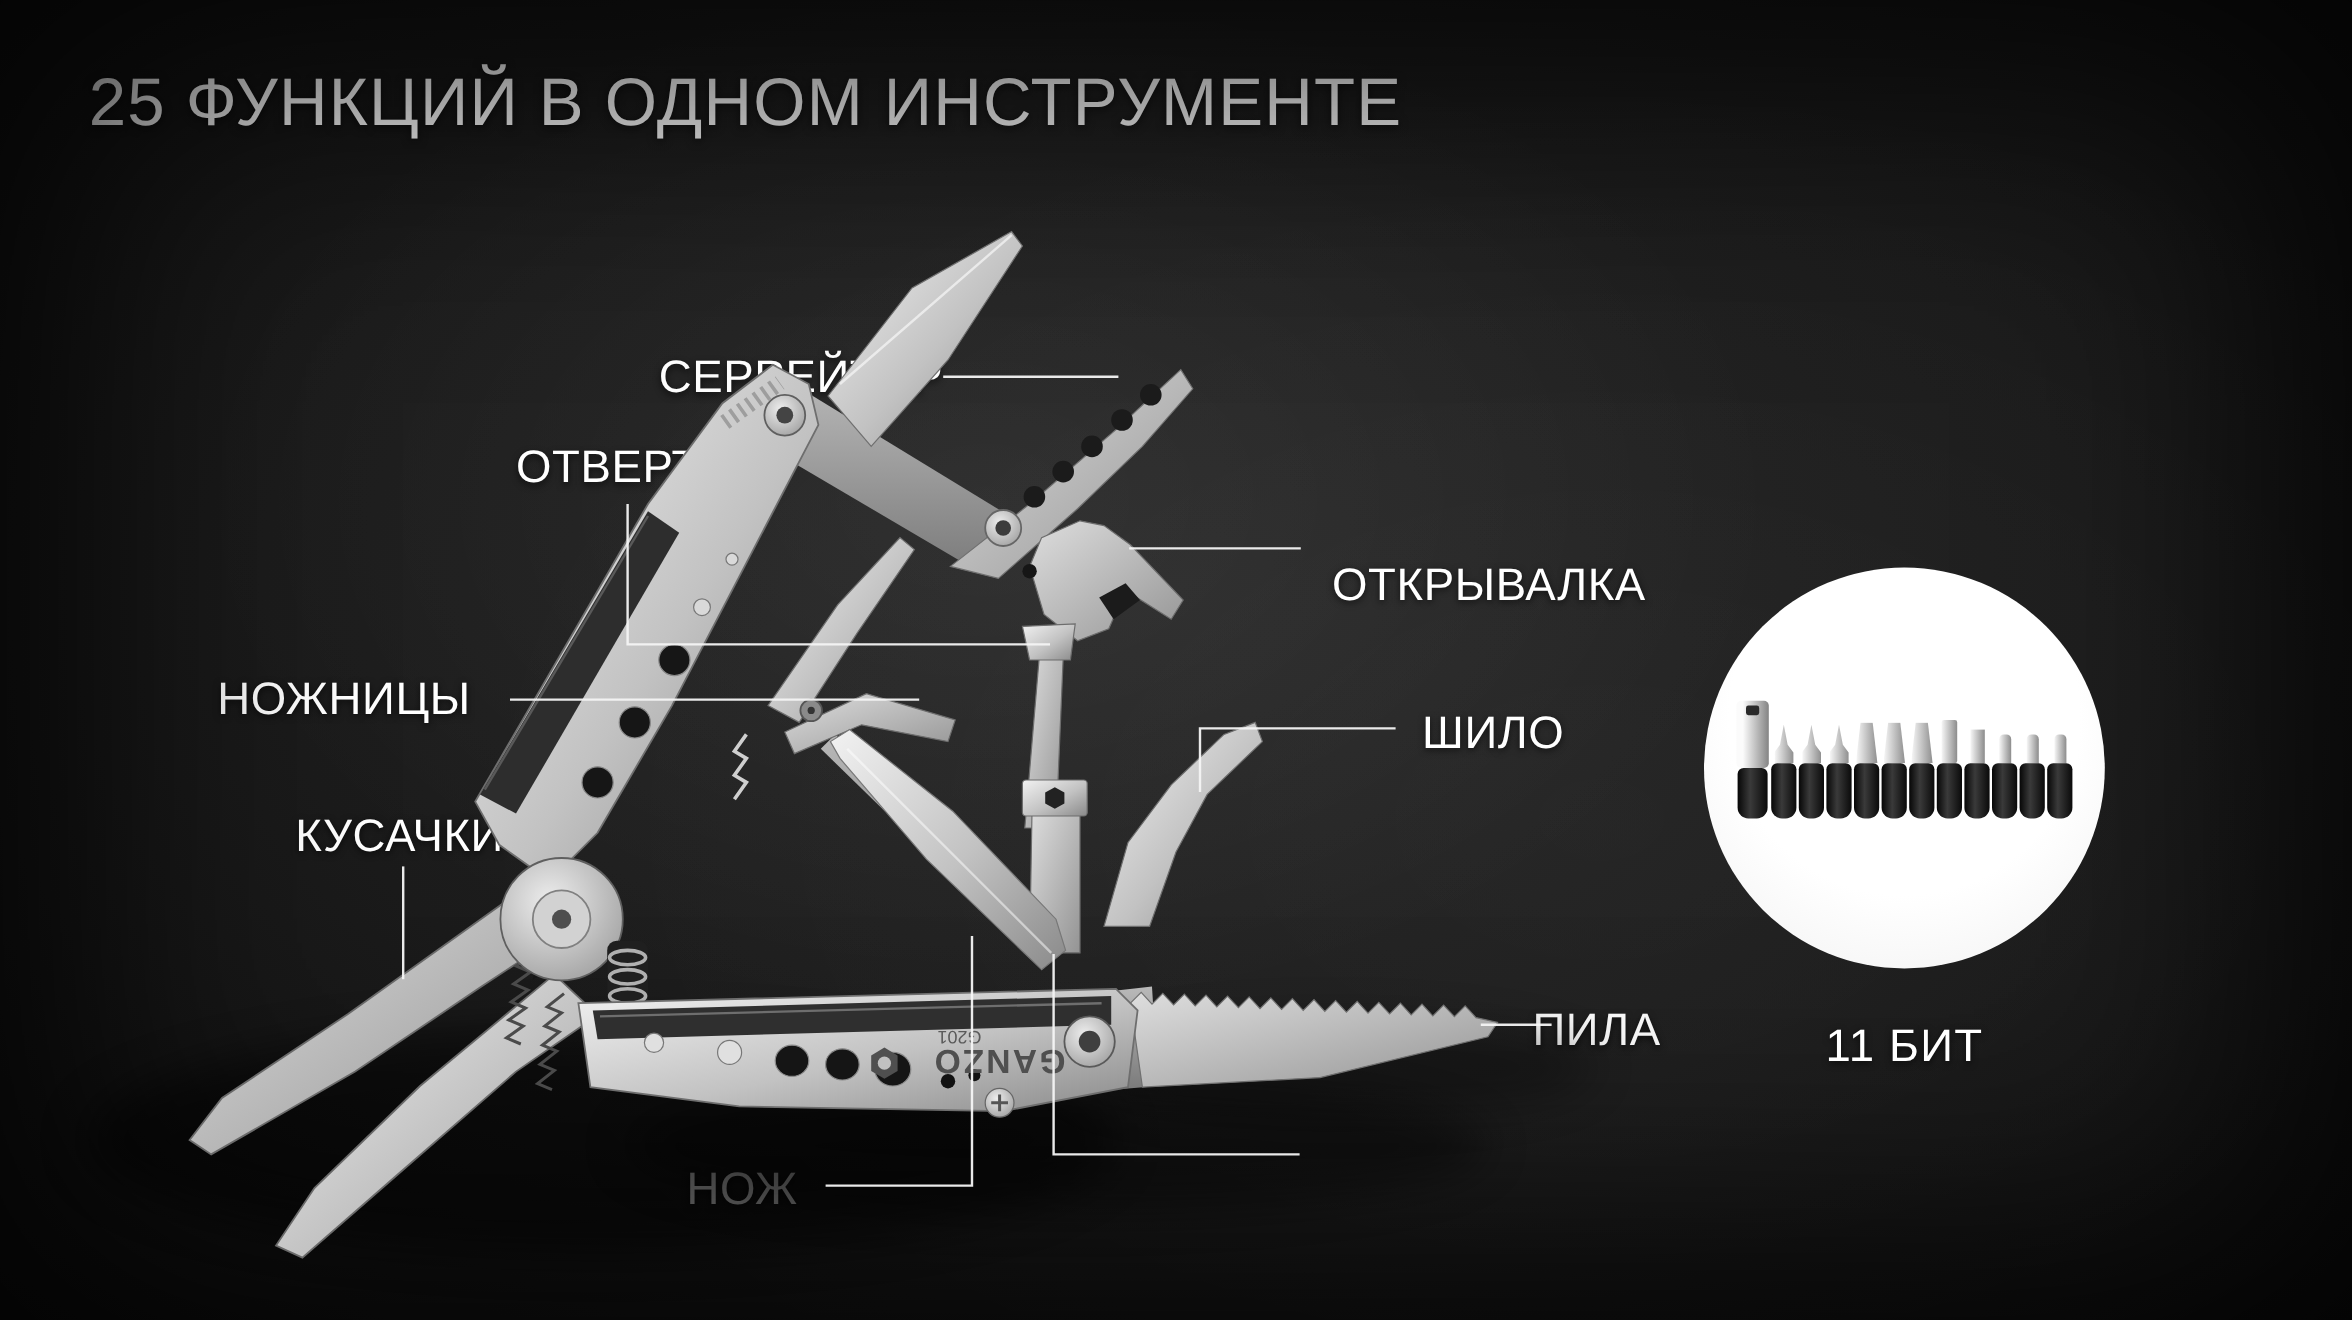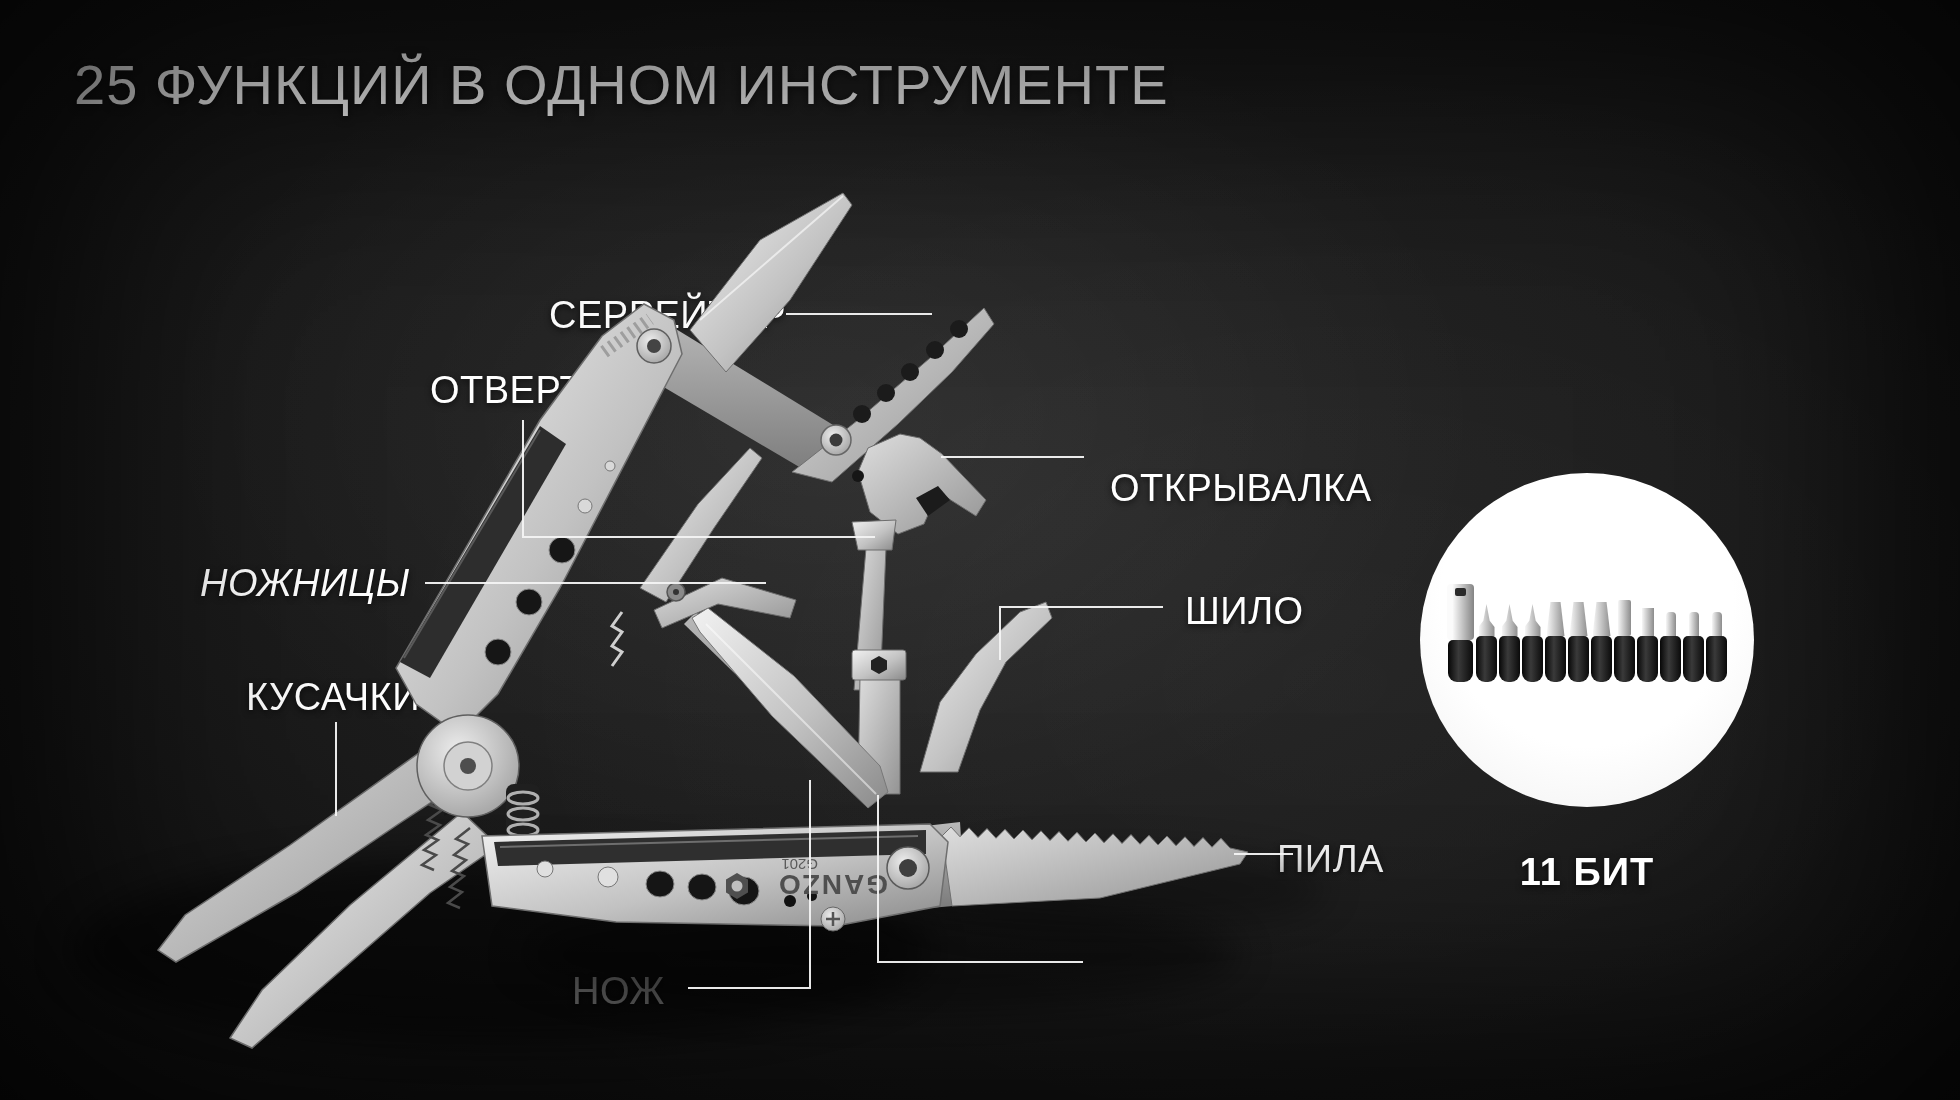--- a/index.html
+++ b/index.html
@@ -18,21 +18,21 @@
     text-shadow:0 2px 8px rgba(0,0,0,0.6);
   }
   .callout{
     position:absolute;color:#ffffff;font-size:38px;font-weight:400;
     letter-spacing:0.5px;white-space:nowrap;line-height:1;
     text-shadow:0 2px 6px rgba(0,0,0,0.65);
   }
   .c-serrator{left:549px;top:296px;}
   .c-screwdriver{left:430px;top:371px;}
   .c-opener{left:1110px;top:441px;margin-top:28px;}
-  .c-scissors{left:200px;top:564px;font-style:italic;}
+  .c-scissors{left:181px;top:564px;}
   .c-awl{left:1185px;top:592px;}
   .c-cutters{left:246px;top:678px;text-align:right;}
   .c-saw{left:1277px;top:840px;}
   .c-knife{left:572px;top:972px;}
   .c-bitholder{left:1097px;top:942px;letter-spacing:0;}
   .tool-svg,.lines-svg{position:absolute;left:0;top:0;}
   .lines-svg{z-index:5;}
   .tool-svg{z-index:1;}
   .bit-circle{
     position:absolute;left:1420px;top:473px;width:334px;height:334px;border-radius:50%;
@@ -54,21 +54,20 @@
   .socket-adapter-bit .base{width:25px;height:42px;}
   .phillips-bit .tip{width:16px;height:32px;clip-path:polygon(50% 0,70% 52%,100% 72%,100% 100%,0 100%,0 72%,30% 52%);}
   .flat-bit .tip{width:18px;height:34px;clip-path:polygon(22% 0,78% 0,100% 100%,0 100%);}
   .hex-bit .tip{width:13px;height:36px;border-radius:2px;}
   .square-bit .tip{width:12px;height:28px;}
   .torx-bit .tip{width:10px;height:24px;border-radius:4px 4px 0 0;}
   .bits-caption{
     position:absolute;left:1420px;top:851px;width:334px;text-align:center;
     color:#fff;font-size:38px;letter-spacing:1px;z-index:3;
     text-shadow:0 2px 6px rgba(0,0,0,0.65);
-    font-weight:bold;
   }
 </style>
 </head>
 <body>
 
 <div class="stage">
 
   <svg class="tool-svg" width="1960" height="1100" viewBox="0 0 1960 1100" aria-hidden="true">
     <defs>
       <linearGradient id="metalA" x1="0" y1="0" x2="1" y2="1">

